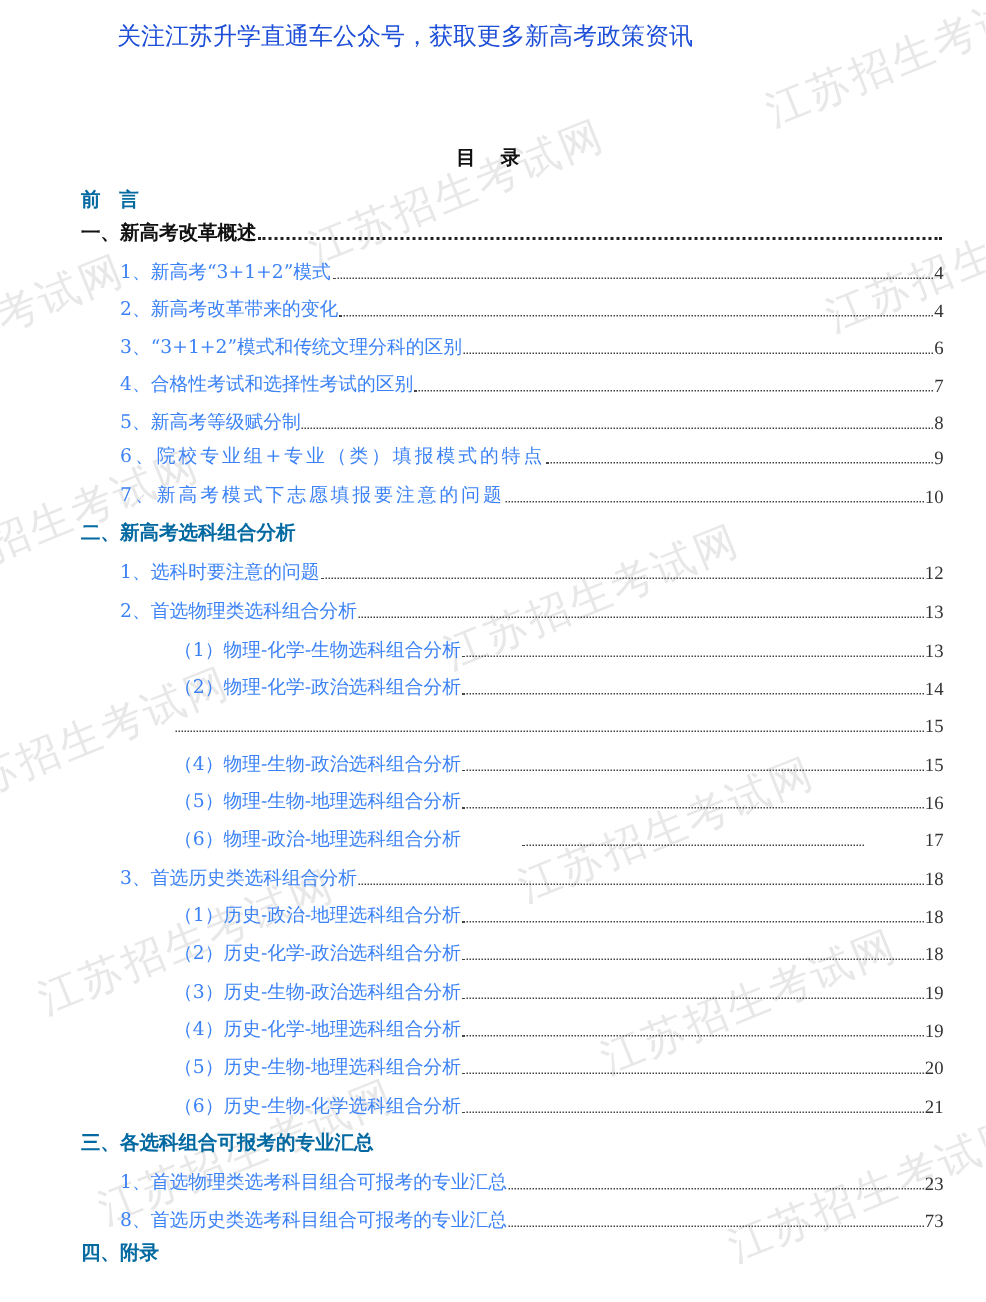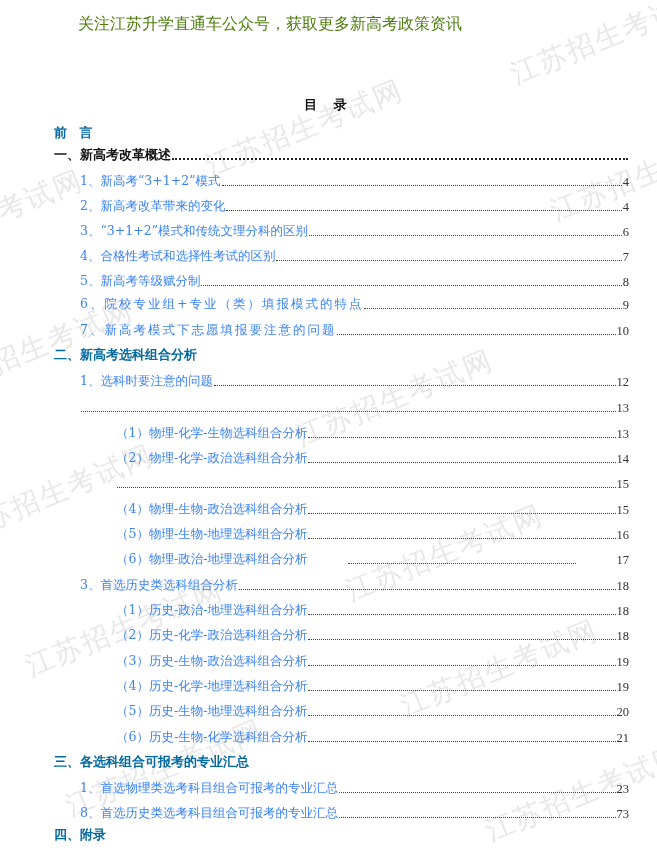--- a/index.html
+++ b/index.html
@@ -13,21 +13,21 @@
       position: relative;
       overflow: hidden;
       font-family: "DejaVu Serif", "Liberation Serif", serif;
       color: #222;
     }
     .banner {
       position: absolute;
       left: 78px;
       top: 14px;
       font-size: 16px;
-      color: #4d7c0f;
+      color: #1d4ed8;
       letter-spacing: 0px;
     }
     .toc-title {
       position: absolute;
       left: 0;
       width: 657px;
       top: 96px;
       text-align: center;
       font-family: "DejaVu Sans", "Liberation Sans", sans-serif;
       font-weight: bold;
@@ -153,20 +153,21 @@
 </div>
 
 <div class="heading" style="left:54px; top:346px;">二、新高考选科组合分析</div>
 
 <div class="entry" style="left:80px; top:372px;">
   <span class="label">1、选科时要注意的问题</span>
   <span class="leader"></span>
   <span class="page">12</span>
 </div>
 <div class="entry" style="left:80px; top:398px;">
+  <span class="label">2、首选物理类选科组合分析</span>
   <span class="leader"></span>
   <span class="page">13</span>
 </div>
 <div class="entry" style="left:116px; top:424px;">
   <span class="label">（1）物理-化学-生物选科组合分析</span>
   <span class="leader"></span>
   <span class="page">13</span>
 </div>
 <div class="entry" style="left:116px; top:449px;">
   <span class="label">（2）物理-化学-政治选科组合分析</span>

